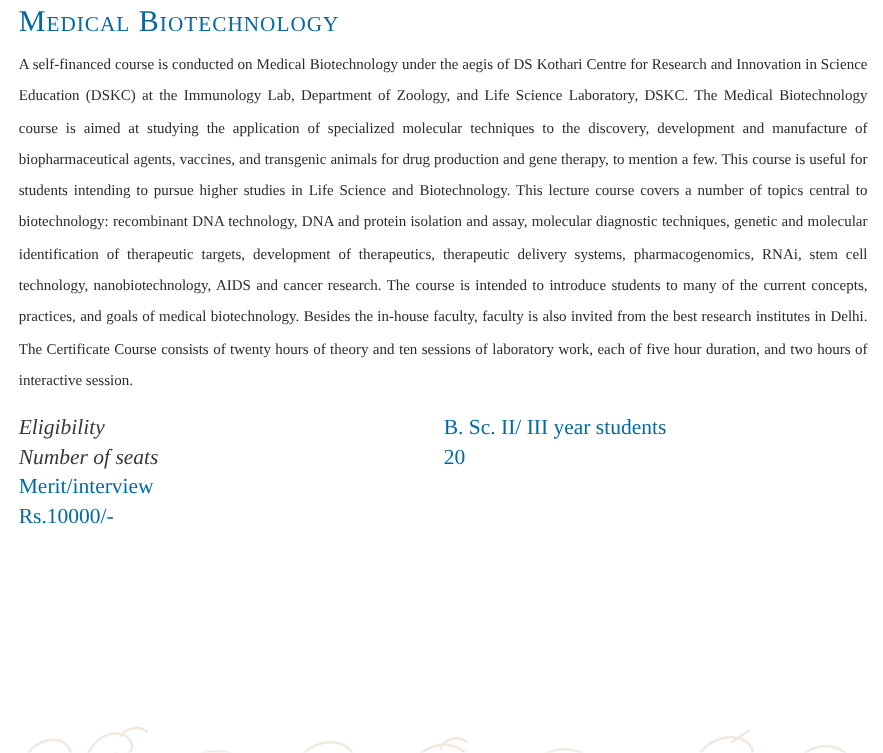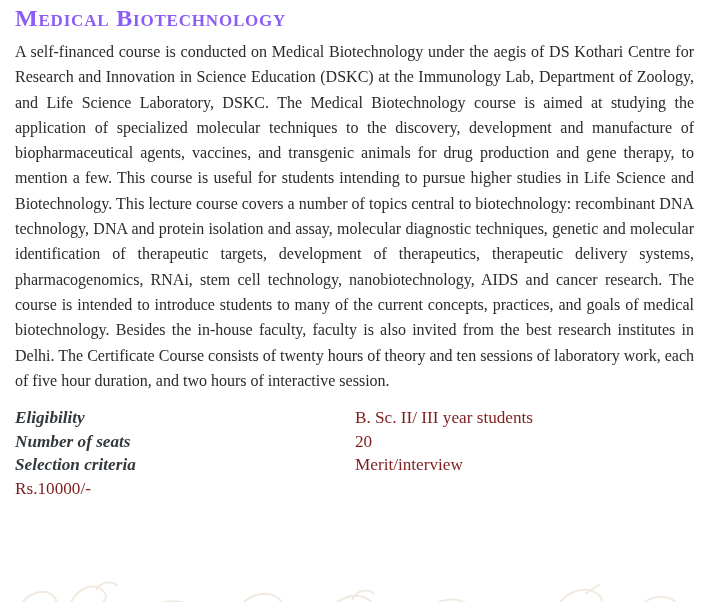--- a/index.html
+++ b/index.html
@@ -24,30 +24,30 @@
     position: absolute;
     left: 0;
     bottom: -6px;
     width: 706px;
     height: 48px;
     pointer-events: none;
   }
 
   .title {
     font-variant: small-caps;
-    font-weight: 700;
+    font-weight: 400;
     font-size: 24px;
     line-height: 28px;
     letter-spacing: 0.8px;
-    color: #8b5cf6;
+    color: #0369a1;
     margin-bottom: 7px;
   }
 
   .body-text {
-    font-size: 16px;
+    font-size: 12px;
     line-height: 25.3px;
     color: #2a2a2a;
     text-align: justify;
     width: 679px;
   }
 
   .details {
     margin-top: 13px;
     font-size: 17.2px;
     color: #2a2a2a;
@@ -56,26 +56,25 @@
   .detail-row {
     display: flex;
     line-height: 23.6px;
   }
 
   .detail-label {
     font-style: italic;
     width: 340px;
     flex: 0 0 340px;
     color: #33383c;
-    font-weight: bold;
   }
 
   .detail-value {
     flex: 1;
-    color: #7f1d1d;
+    color: #0369a1;
   }
 </style>
 </head>
 <body>
 
 <div class="page">
 
   <svg class="watermark" viewBox="0 0 706 48" xmlns="http://www.w3.org/2000/svg">
     <g fill="none" stroke="#efe6da" stroke-width="2" opacity="0.85">
       <path d="M20 46 C 30 30, 48 28, 55 38 C 60 45, 50 50, 44 44"></path>
@@ -102,21 +101,20 @@
 
     <div class="detail-row">
     </div>
 
     <div class="detail-row">
       <span class="detail-label">Number of  seats</span>
       <span class="detail-value">20</span>
     </div>
 
     <div class="detail-row">
-      <span class="detail-label">Selection criteria</span>
       <span class="detail-value">Merit/interview</span>
     </div>
 
     <div class="detail-row">
       <span class="detail-value">Rs.10000/-</span>
     </div>
 
   </div>
 </div>
 

